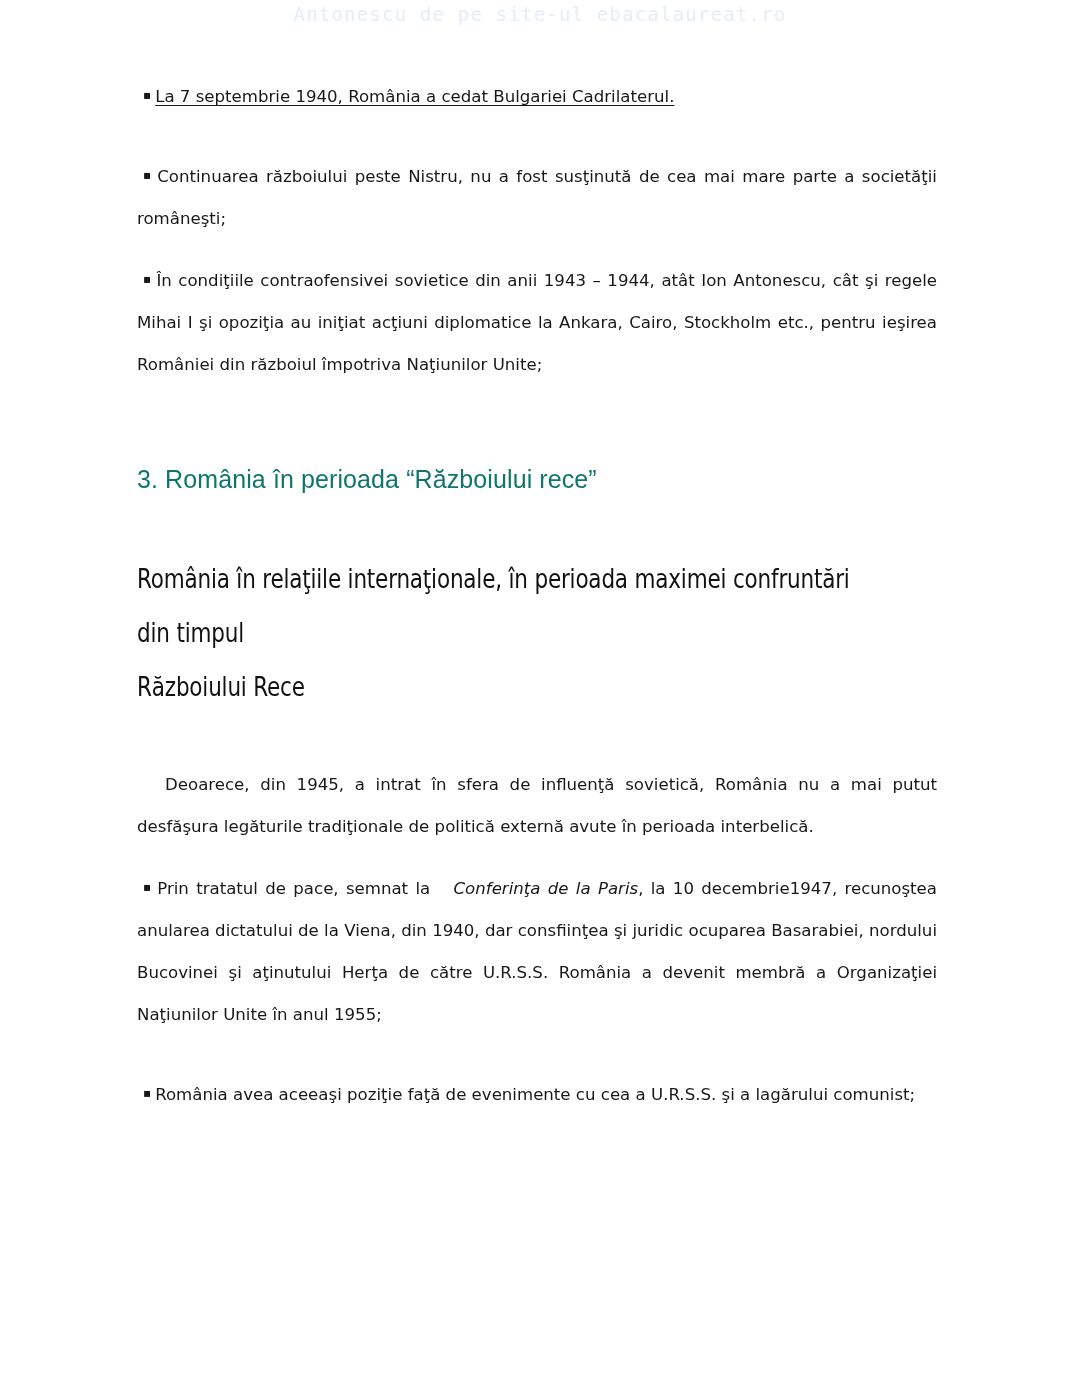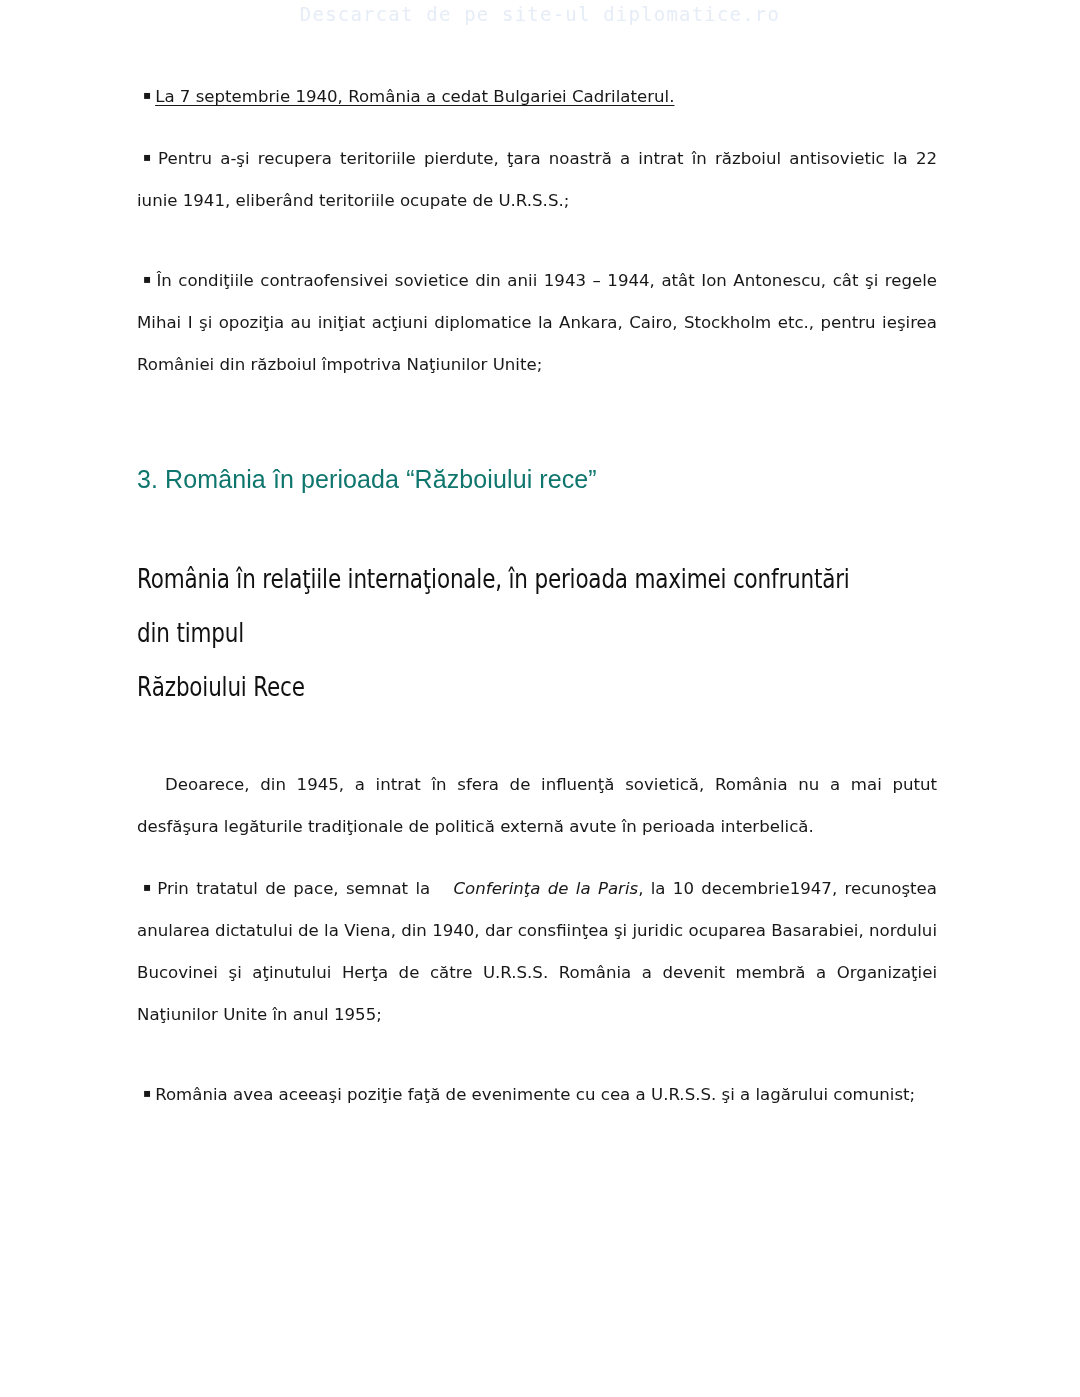--- a/index.html
+++ b/index.html
@@ -105,33 +105,33 @@
     transform-origin: left center;
   }
 
   .spacer-after-list { height: 58px; }
   .spacer-title-gap  { height: 56px; }
   .spacer-sub-gap    { height: 50px; }
 </style>
 </head>
 <body>
 
-<div class="watermark" style="color: rgb(230, 237, 247);">Descarcat de pe site-ul diplomatice.ro</div>
+<div class="watermark" style="color: rgb(230, 237, 247);">Antonescu de pe site-ul ebacalaureat.ro</div>
 
 <div class="page">
   <div class="doc">
 
     <p class="para nojust"><span class="bullet">▪</span><span class="u">La 7 septembrie 1940, România a cedat Bulgariei Cadrilaterul.</span></p>
 
     <div class="gap-sm"></div>
 
-    <p class="para"><span class="bullet">▪</span><span>Pentru a-şi recupera teritoriile pierdute, ţara noastră a intrat în războiul antisovietic la 22 iunie 1941, eliberând teritoriile ocupate de U.R.S.S.;</span></p>
 
     <div class="gap-sm"></div>
 
+    <p class="para"><span class="bullet">▪</span><span>Continuarea războiului peste Nistru, nu a fost susţinută de cea mai mare parte a societăţii româneşti;</span></p>
 
     <div class="gap-sm"></div>
 
     <p class="para"><span class="bullet">▪</span><span>În condiţiile contraofensivei sovietice din anii 1943 – 1944, atât Ion Antonescu, cât şi regele Mihai I şi opoziţia au iniţiat acţiuni diplomatice la Ankara, Cairo, Stockholm etc., pentru ieşirea României din războiul împotriva Naţiunilor Unite;</span></p>
 
     <div class="gap-sm"></div>
 
 
     <div class="spacer-after-list"></div>
 

